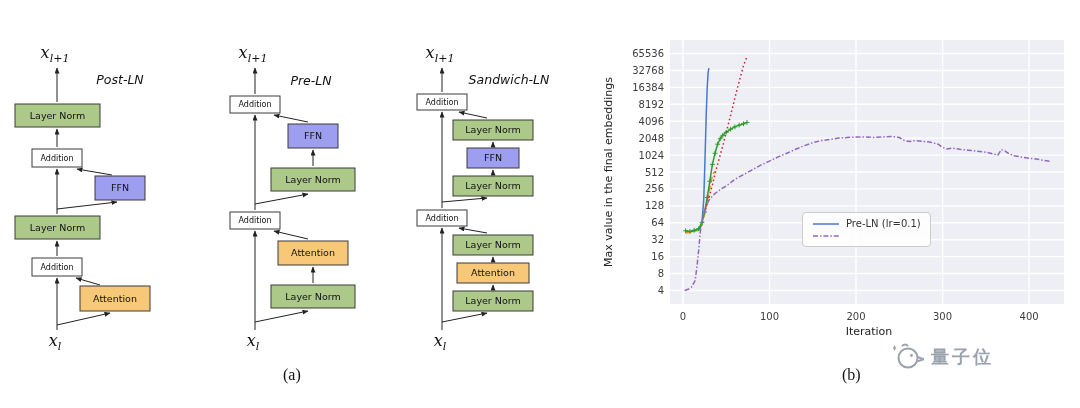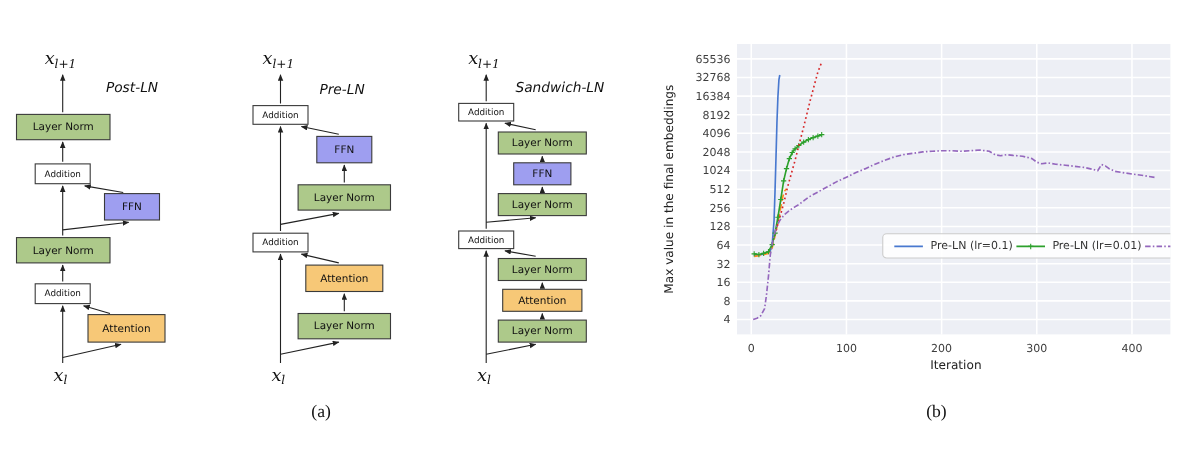--- a/index.html
+++ b/index.html
@@ -15,21 +15,21 @@
   .wire{stroke:#222;stroke-width:1;fill:none;}
   .bl{font-family:"DejaVu Sans",sans-serif;font-size:9.5px;fill:#111;text-anchor:middle;}
   .al{font-family:"DejaVu Sans",sans-serif;font-size:8px;fill:#111;text-anchor:middle;}
   .ttl{font-family:"DejaVu Sans",sans-serif;font-style:italic;font-size:12.5px;fill:#111;text-anchor:middle;}
   .mv{font-family:"DejaVu Serif",serif;font-style:italic;font-size:16px;fill:#111;text-anchor:middle;}
   
   .tick{font-family:"DejaVu Sans",sans-serif;font-size:10px;fill:#3d3d3d;}
   .axislabel{font-family:"DejaVu Sans",sans-serif;font-size:11px;fill:#222;}
   #chart-legend{position:absolute;left:204px;top:200px;background:rgba(255,255,255,.85);
     border:1px solid #cccccc;border-radius:4px;padding:5px 9px;display:flex;
-    flex-direction:row;gap:2px;}
+    flex-direction:column;gap:2px;}
   .lg-row{display:flex;align-items:center;gap:6px;}
   .lg-label{font-size:10px;color:#333;white-space:nowrap;}
   .panel-label{font-family:"Liberation Serif",serif;font-size:16px;color:#111;}
   .watermark{position:absolute;left:890px;top:342px;display:flex;align-items:center;gap:7px;
     color:#9aa2ac;font-weight:bold;font-size:18px;letter-spacing:3px;}
 </style>
 </head>
 <body>
 
 <div id="stage">
@@ -219,29 +219,32 @@
       </svg>
     <div id="chart-legend">
         <div class="lg-row">
           <svg width="28" height="10">
             <line x1="1" y1="5" x2="27" y2="5" stroke="#4878cf" stroke-width="1.5"></line>
           </svg>
           <span class="lg-label">Pre-LN (lr=0.1)</span>
         </div>
         <div class="lg-row">
           <svg width="28" height="10">
-            <line x1="1" y1="5" x2="27" y2="5" stroke="#2ca02c" stroke-width="1.5"></line>
-            <path d="M11.5 5H16.5M14 2.5V7.5" stroke="#2ca02c" stroke-width="1" fill="none"></path>
-          </svg>
-          <span class="lg-label">Pre-LN (lr=0.01)</span>
-        </div>
-        <div class="lg-row">
-          <svg width="28" height="10">
             <line x1="1" y1="5" x2="27" y2="5" stroke="#9467bd" stroke-width="1.5" stroke-dasharray="5 2 1.4 2"></line>
           </svg>
         </div>
       </div>
   </div>
 
   <div class="abs panel-label" style="left:842px;top:366px;">(b)</div>
 
+  <div class="watermark">
+    <svg width="34" height="30" viewBox="0 0 34 30">
+      <path d="M3,6 l1.5,-3 1.5,3 -1.5,3 Z" fill="#9aa2ac"></path>
+      <circle cx="18" cy="16" r="9.5" fill="none" stroke="#9aa2ac" stroke-width="2"></circle>
+      <circle cx="21.5" cy="13.5" r="1.4" fill="#9aa2ac"></circle>
+      <path d="M27.5,15 l6,2.2 -6,2.2" fill="none" stroke="#9aa2ac" stroke-width="2" stroke-linejoin="round"></path>
+      <path d="M12,4 q3,-3 6,0" fill="none" stroke="#9aa2ac" stroke-width="2"></path>
+    </svg>
+    <span>量子位</span>
+  </div>
 
 </div>
 
 </body></html>

